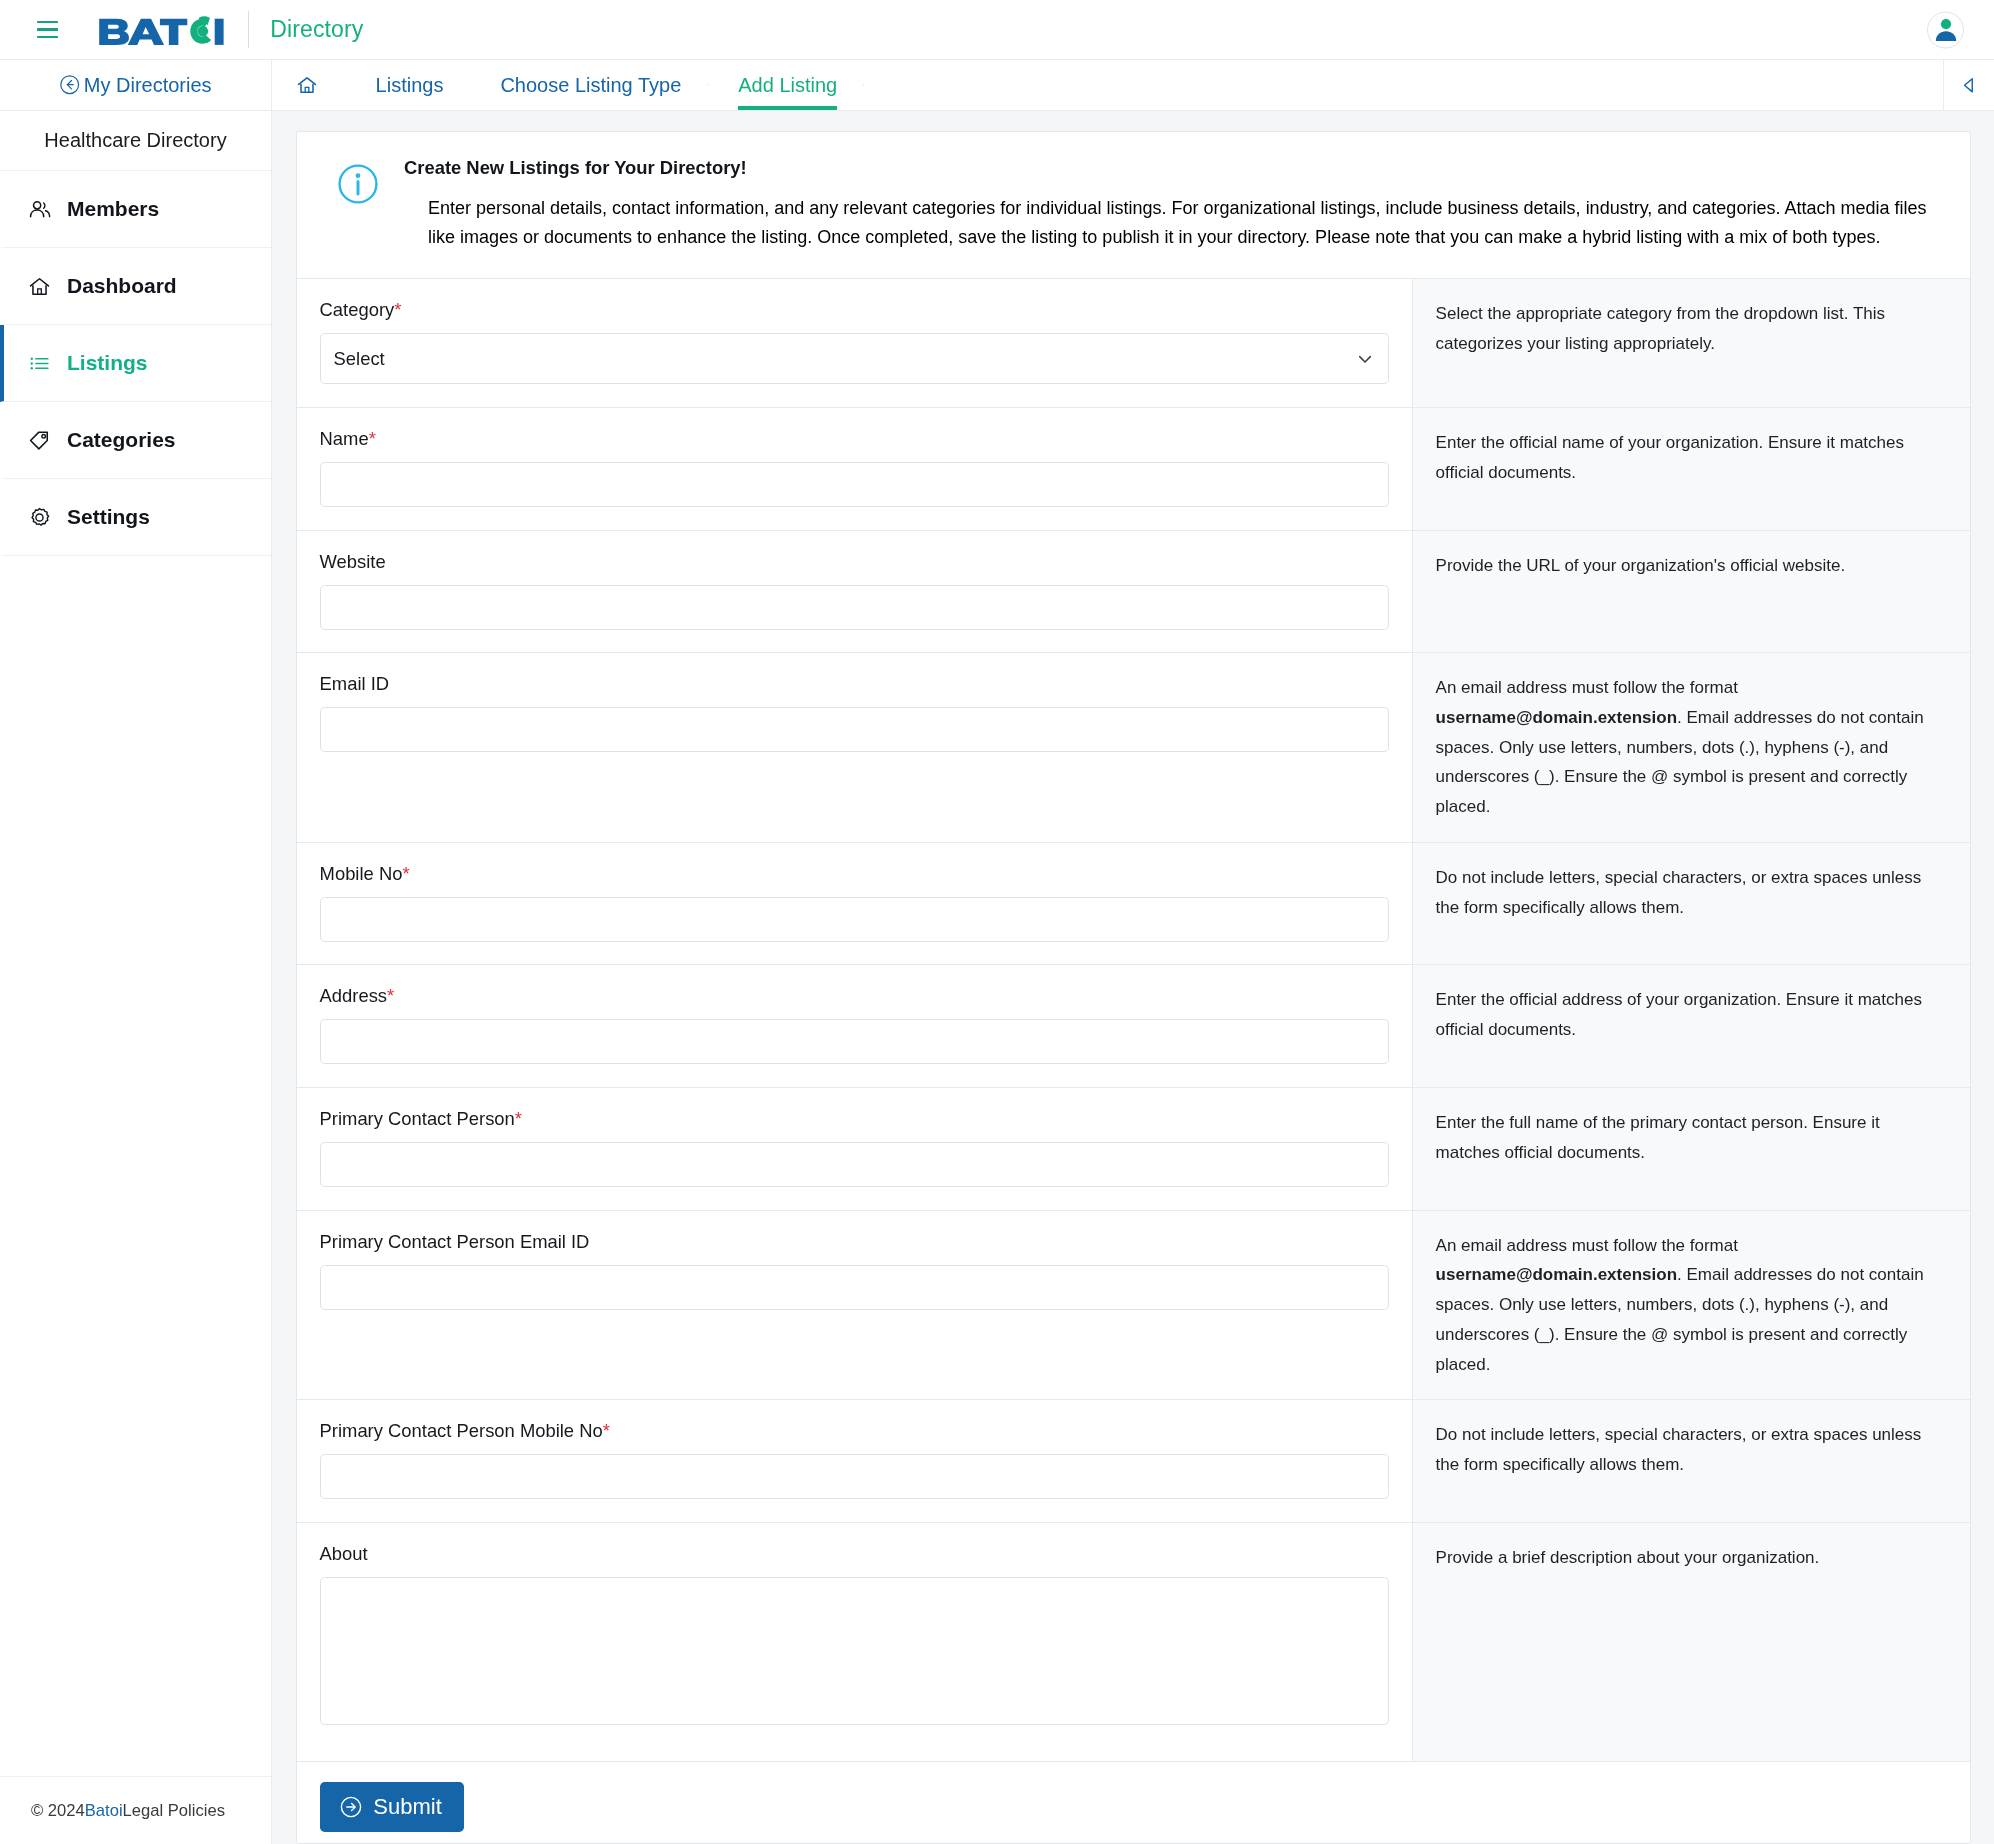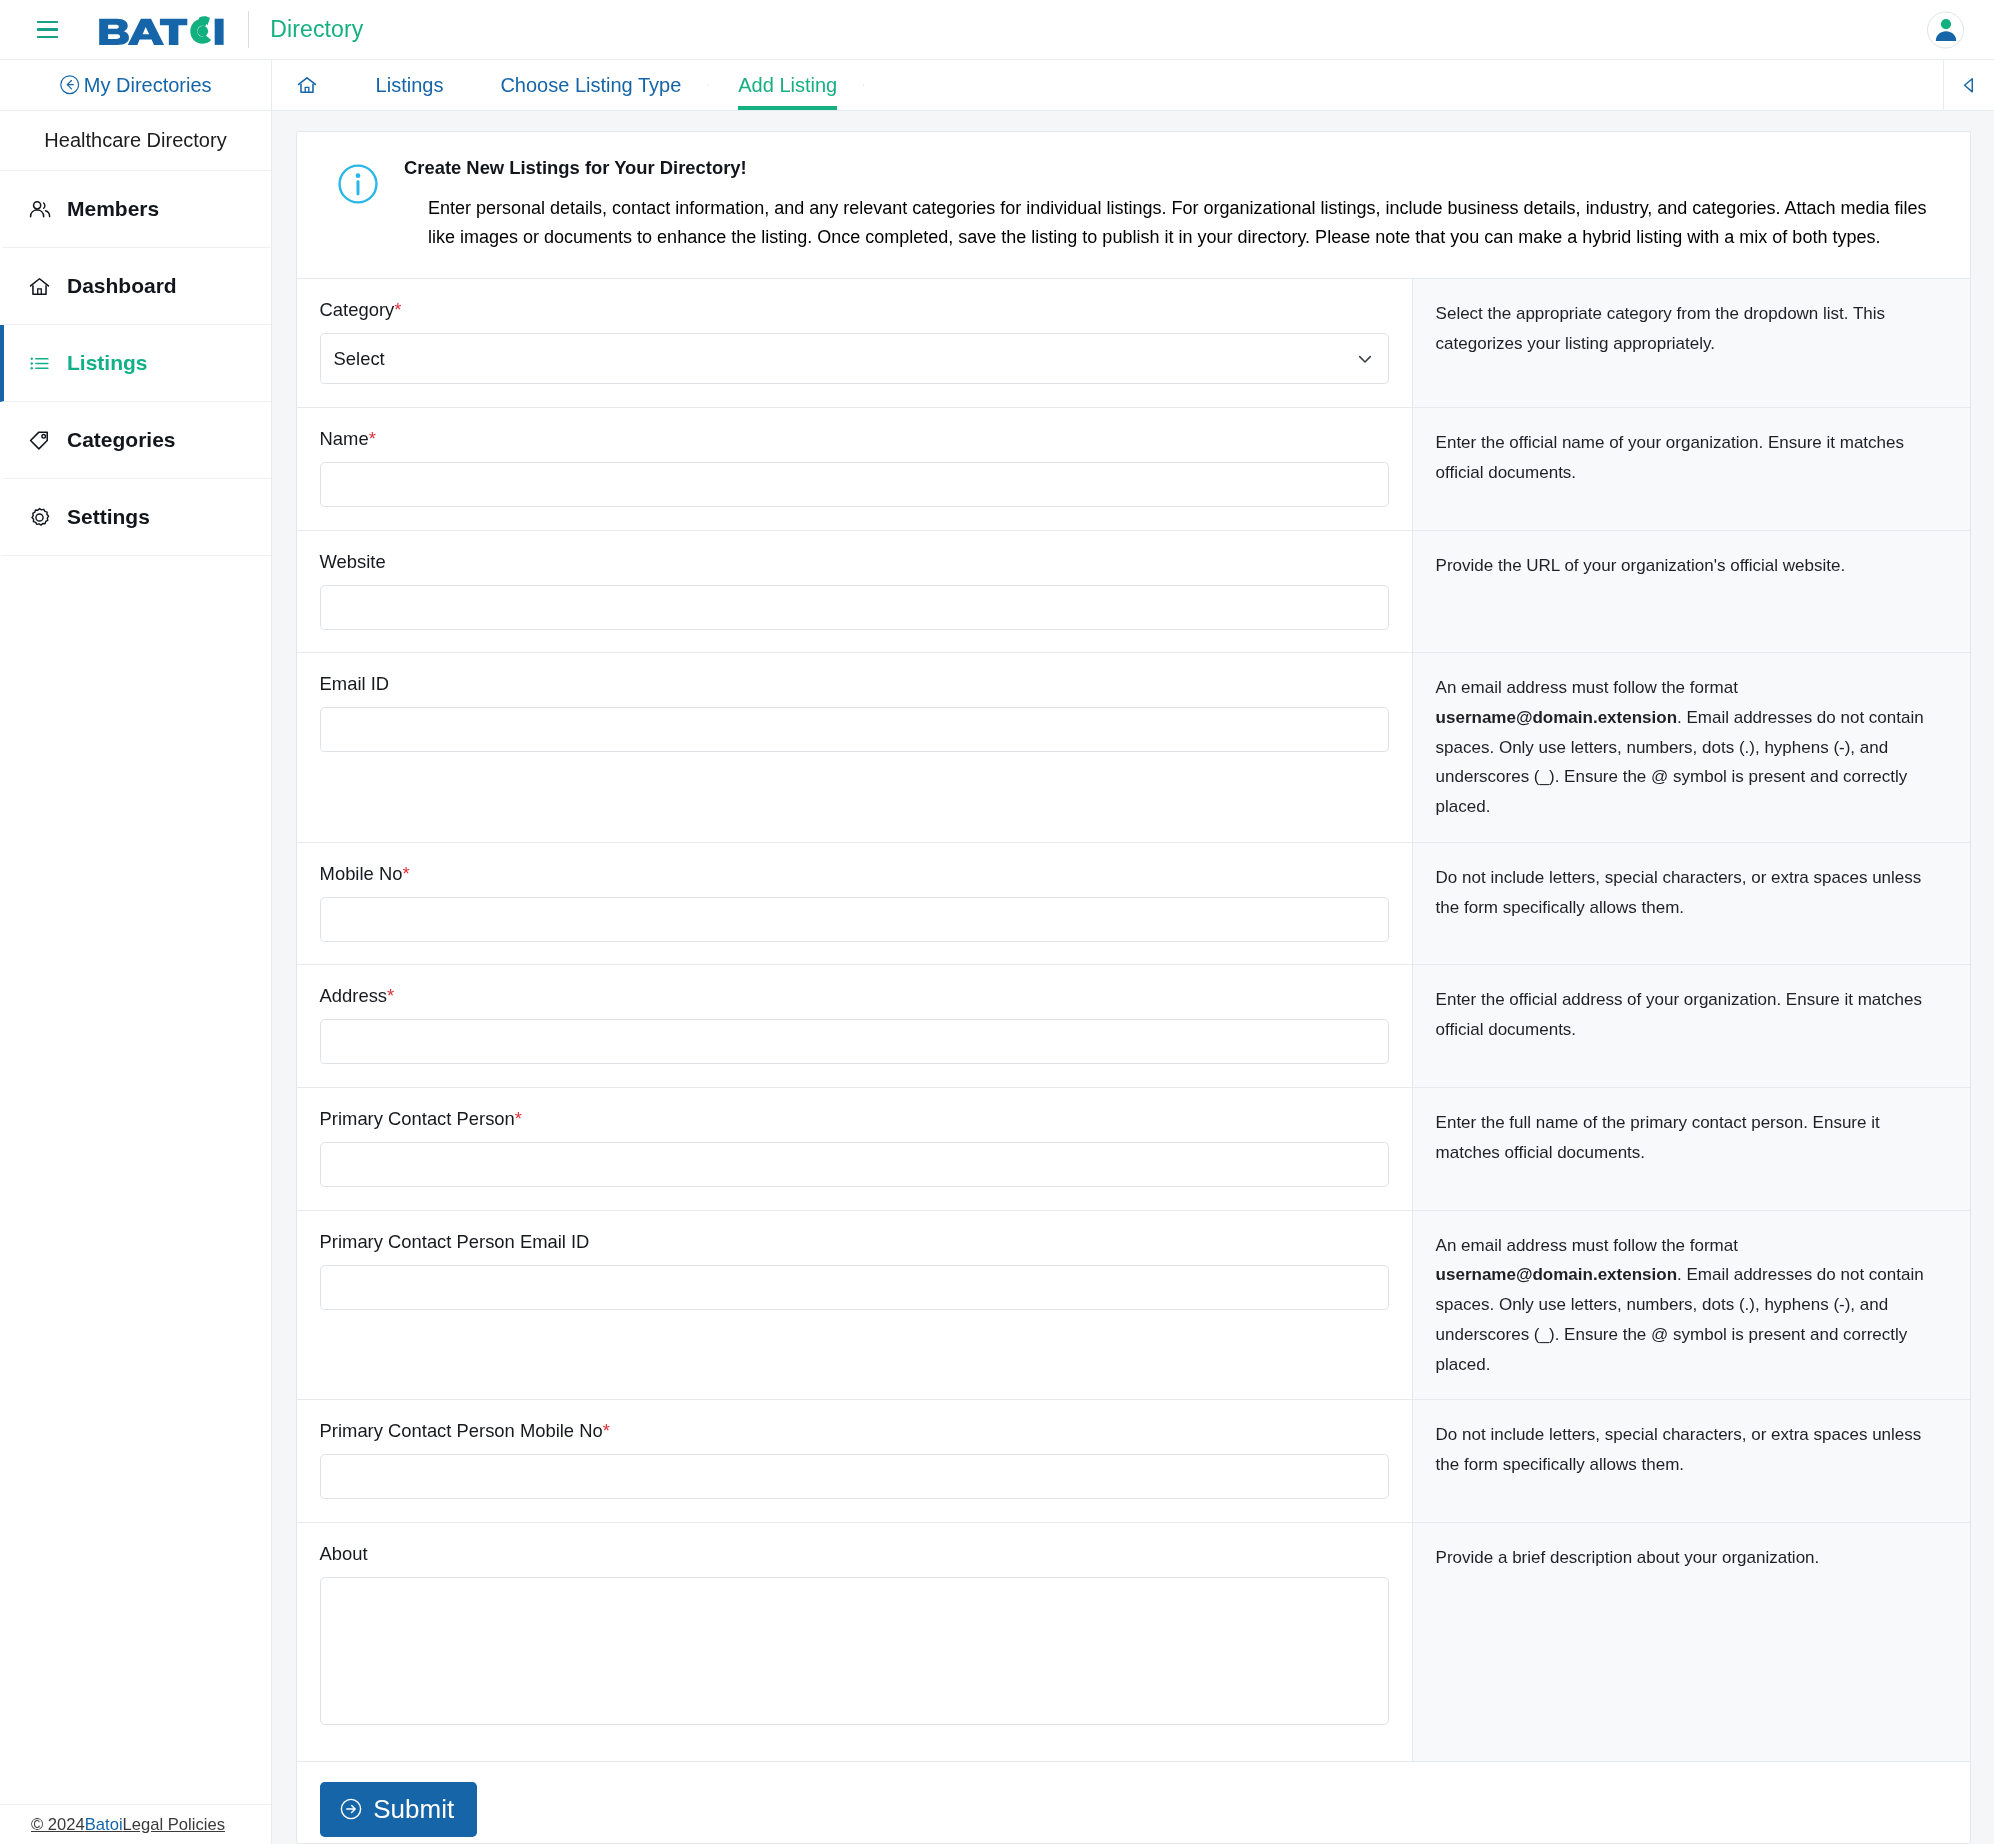--- a/index.html
+++ b/index.html
@@ -101,24 +101,23 @@
     padding-left: 22.6px; gap: 15.4px;
     border-bottom: 1.2px solid #eef0f2; cursor: pointer;
     border-left: 4.7px solid transparent;
   }
   .nav-item .nlabel { font-size: 21px; font-weight: bold; color: #12161c; }
   .nav-item.active { border-left: 4.7px solid #1565a8; }
   .nav-item.active .nlabel { color: #11b089; }
   .nav-icon { width: 25px; height: 25px; flex: 0 0 25px; display:block; }
   .sidebar-fill { flex: 1; }
   .footer {
-    height: 40px; display: flex; align-items: center; padding-left: 31px;
+    height: 68px; display: flex; align-items: center; padding-left: 31px;
     font-size: 16.6px; color: #3a3a3c; gap: 0;
     border-top: 1.2px solid #eef0f2;
-    text-decoration: underline;
   }
   .footer .blue { color: #1565a8; text-align: right; }
 
   
   .main {
     flex: 1; background: #f4f6f8;
     padding: 20px 24px 0 24px;
     display: flex; flex-direction: column; min-width: 0;
   }
   .card {
@@ -186,21 +185,21 @@
     display: flex; align-items: center;
     padding: 20px 0 20px 22.6px;
     background: #ffffff;
   }
   .submit-btn {
     display: inline-flex; align-items: center; gap: 10.7px;
     background: #1565a8; border: none; border-radius: 4.7px;
     padding: 12px 22.6px 12px 19px; cursor: pointer;
   }
   .submit-btn .slabel {
-    font-size: 26px; color: #ffffff; font-family: "Liberation Sans", sans-serif;
+    font-size: 22px; color: #ffffff; font-family: "Liberation Sans", sans-serif;
   }
   .arrow-circ { width: 24px; height: 24px; flex: 0 0 24px; }
 </style>
 </head>
 <body>
 
 <div class="app">
 
   <div class="topbar">
     <div class="hamburger">

